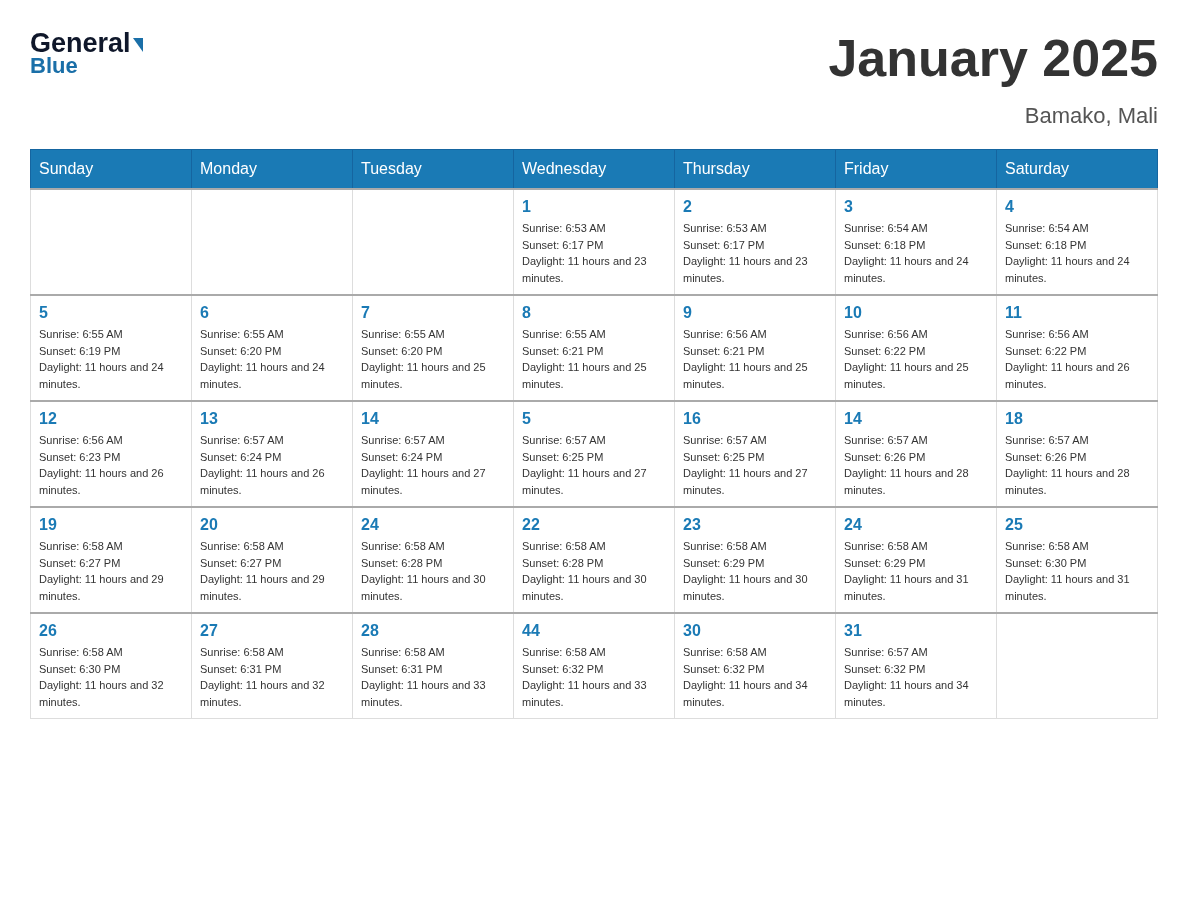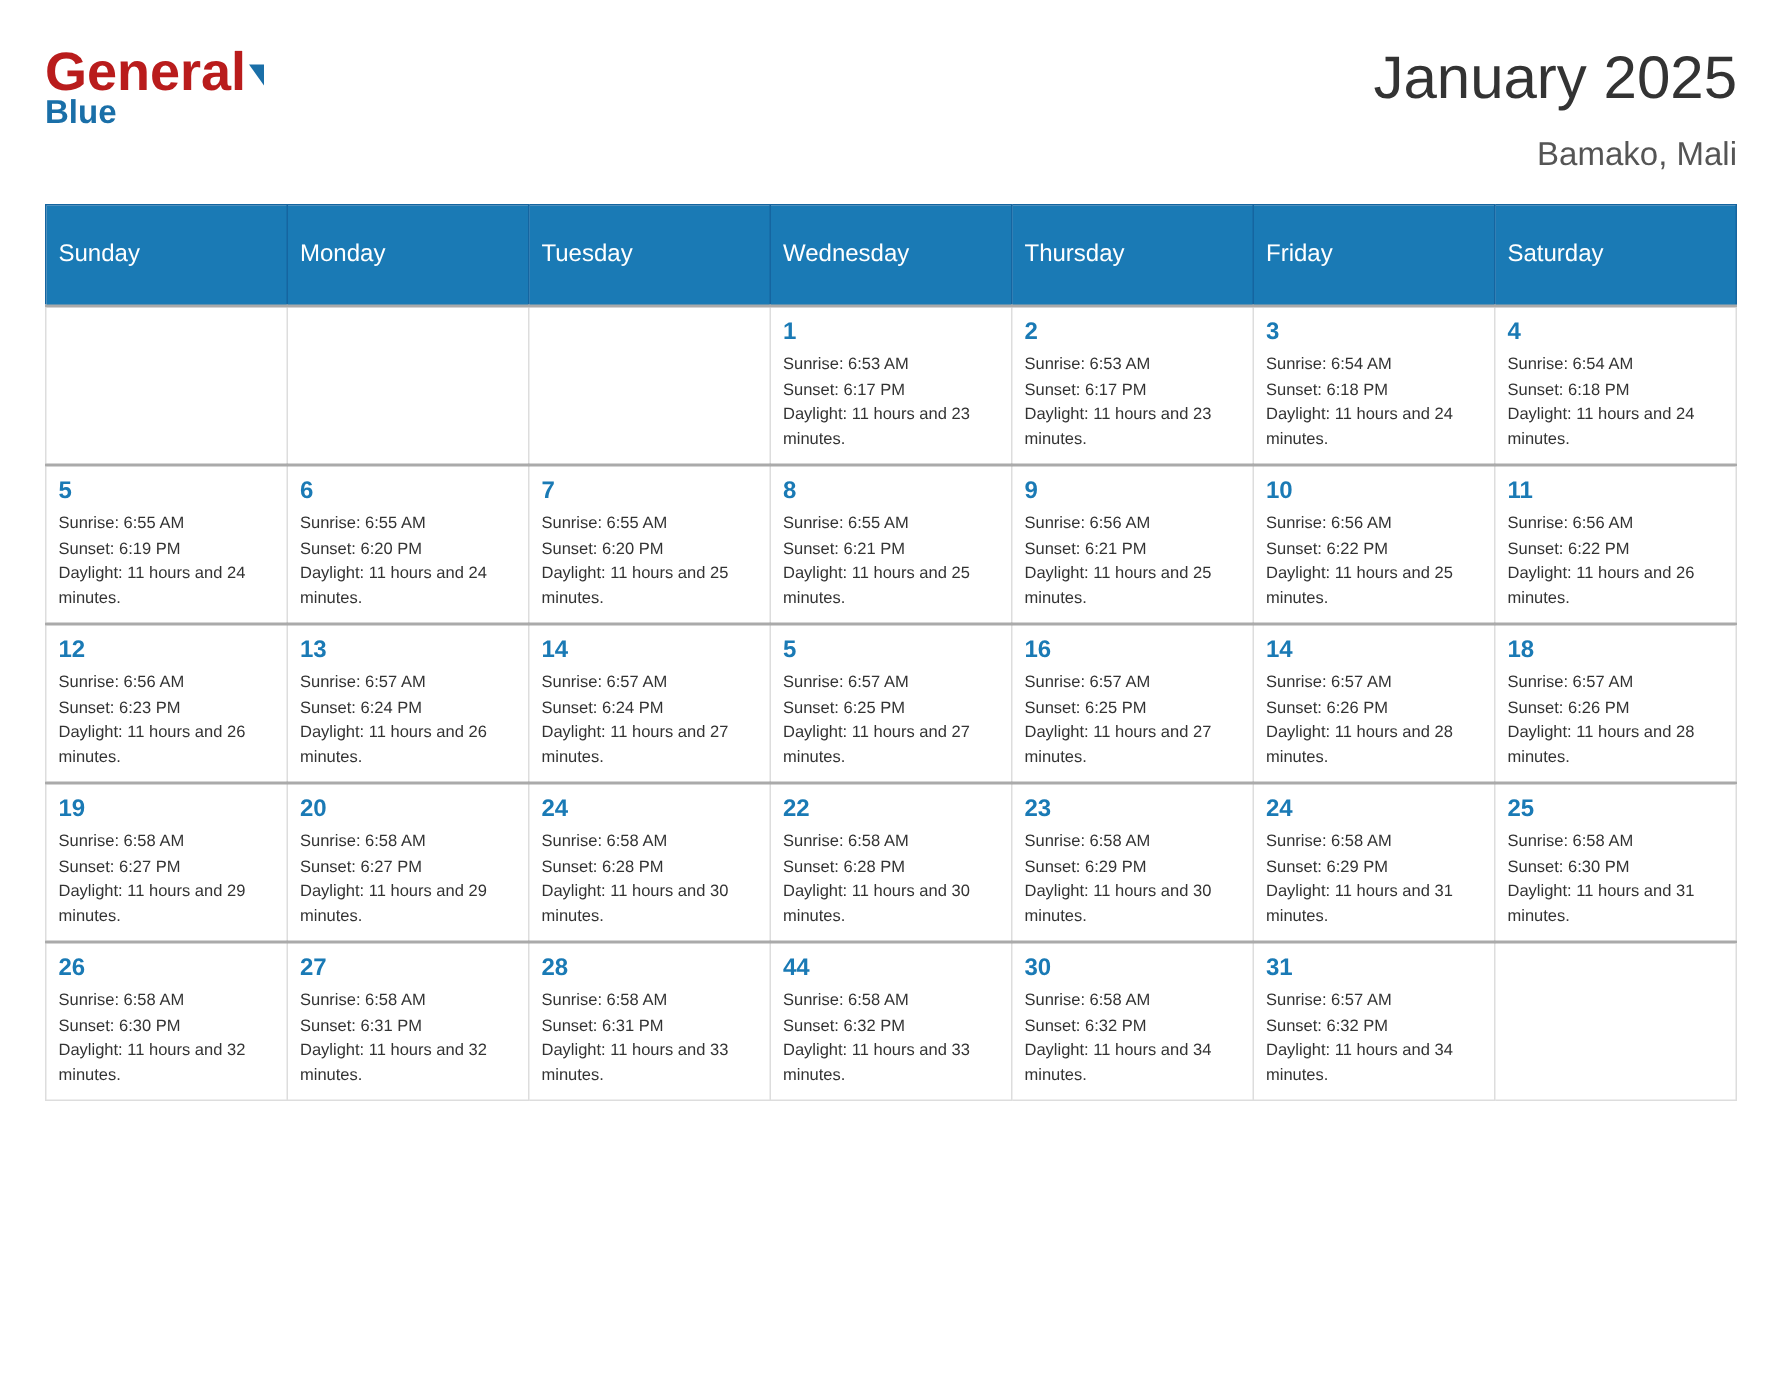--- a/index.html
+++ b/index.html
@@ -15,23 +15,23 @@
       justify-content: space-between;
       align-items: flex-start;
       margin-bottom: 20px;
     }
     .logo {
       display: flex;
       flex-direction: column;
       align-items: flex-start;
     }
     .logo-general {
-      font-size: 36px;
+      font-size: 27px;
       font-weight: bold;
-      color: #b91c1c;
+      color: #0f172a;
       line-height: 1;
     }
     .logo-general span.blue-arrow {
       display: inline-block;
       width: 0;
       height: 0;
       border-left: 10px solid transparent;
       border-top: 14px solid #1a6fa8;
       vertical-align: middle;
       margin-left: 2px;
@@ -40,39 +40,39 @@
       font-size: 22px;
       font-weight: bold;
       color: #1a6fa8;
       margin-top: -4px;
       text-align: center;
     }
     .title-block {
       text-align: right;
     }
     .title-block h1 {
-      font-size: 40px;
-      font-weight: normal;
+      font-size: 52px;
+      font-weight: bold;
       color: #333;
       line-height: 1.1;
     }
     .title-block .subtitle {
       font-size: 22px;
       color: #555;
       margin-top: 16px;
     }
     .calendar {
       width: 100%;
       border-collapse: collapse;
       border: 1px solid #ccc;
     }
     .calendar thead tr th {
       background-color: #1a7ab5;
       color: #fff;
-      padding: 24px 8px;
+      padding: 10px 8px;
       text-align: left;
       font-size: 16px;
       font-weight: normal;
       border: 1px solid #1565a0;
     }
     .calendar tbody tr td {
       vertical-align: top;
       padding: 8px;
       font-size: 13px;
       color: #333;

